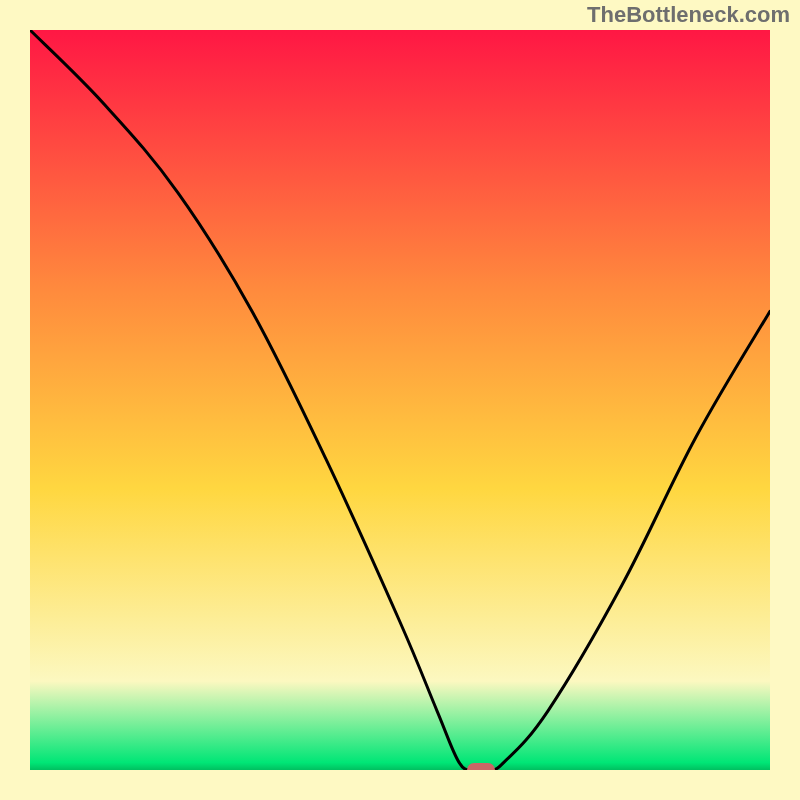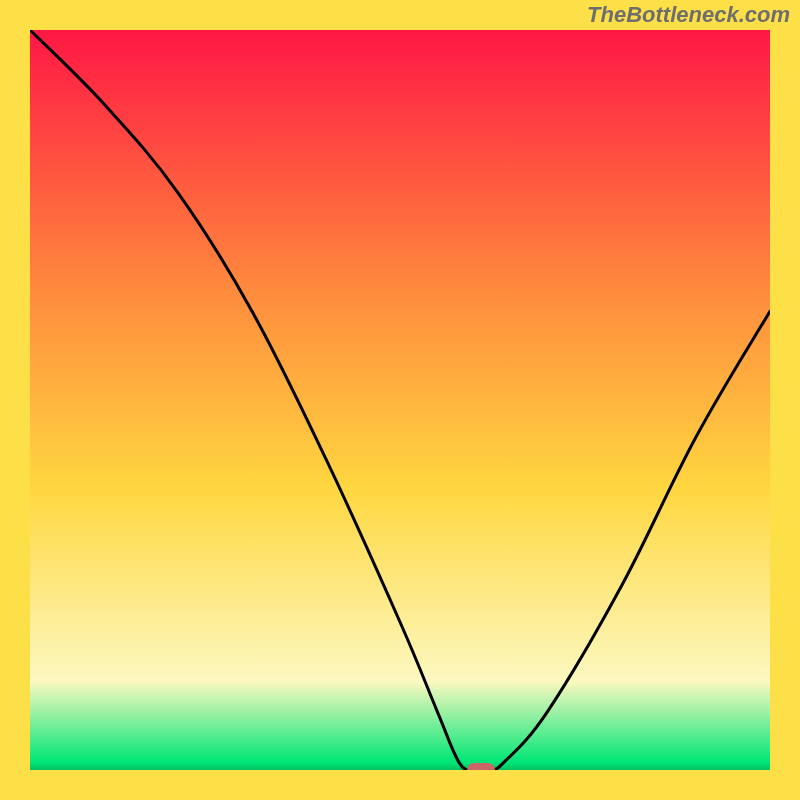--- a/index.html
+++ b/index.html
@@ -7,22 +7,21 @@
     padding: 0;
     width: 800px;
     height: 800px;
     background: #000;
     font-family: Arial, Helvetica, sans-serif;
   }
   .container {
     position: relative;
     width: 800px;
     height: 800px;
-    background: #fde047;
-    font-style: italic;
+    background: #fef9c3;
   }
   .attribution {
     position: absolute;
     top: 2px;
     right: 10px;
     color: #6e6e6e;
     font-size: 22px;
     font-weight: bold;
     font-family: Arial, sans-serif;
     z-index: 10;

